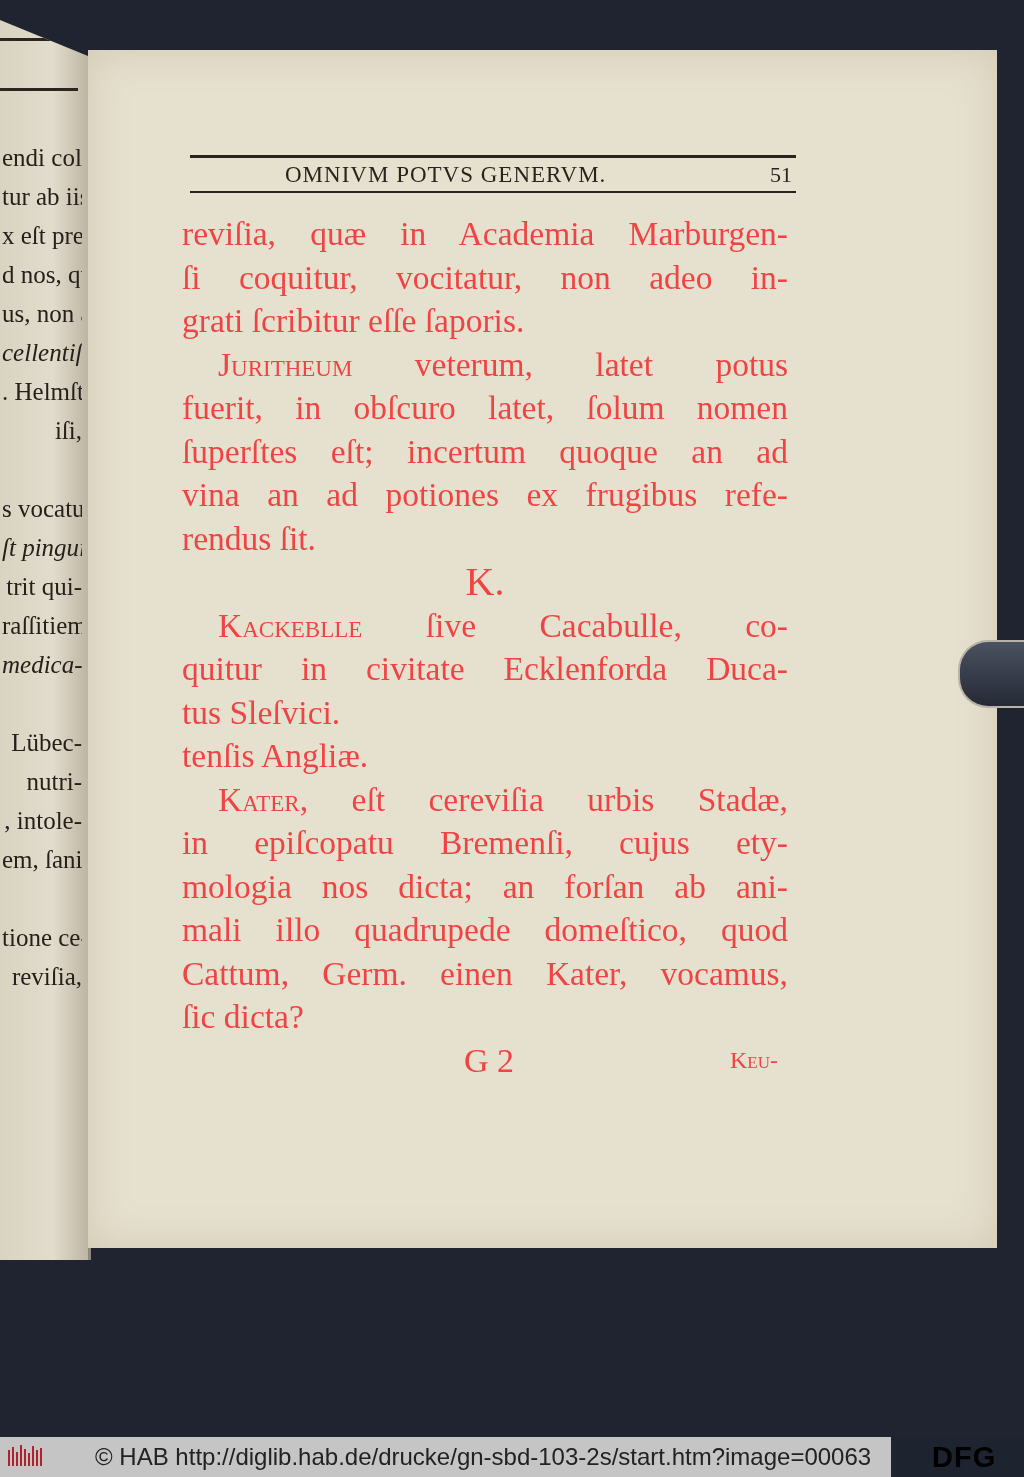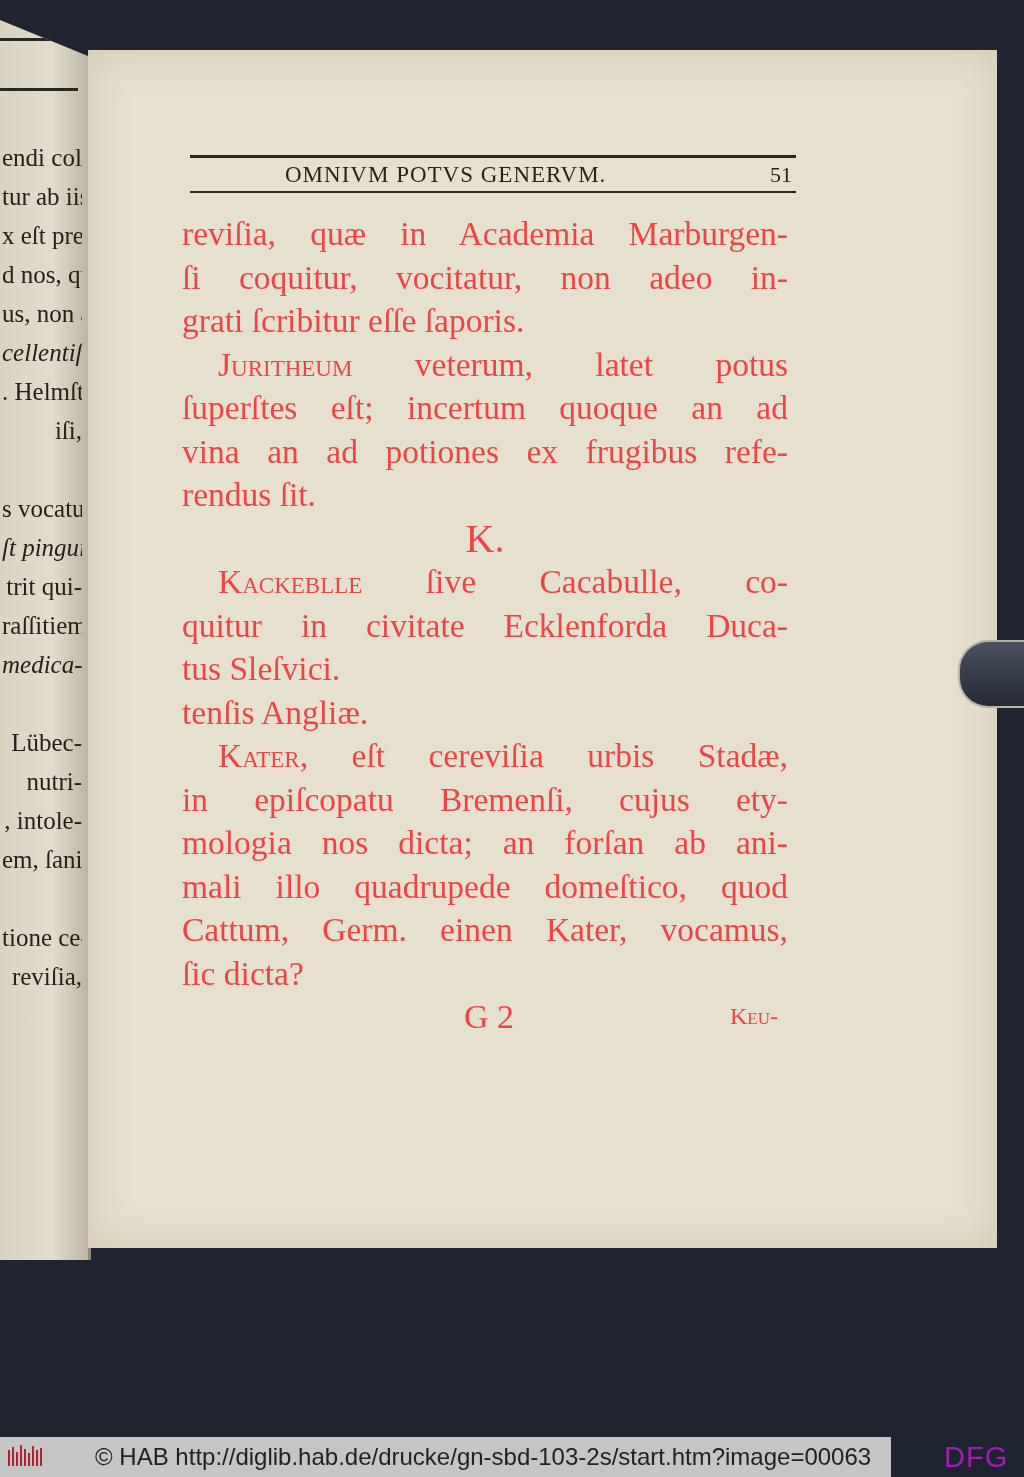--- a/index.html
+++ b/index.html
@@ -22,21 +22,21 @@
   .line.last { text-align-last:left; }
   .line.indent { padding-left:36px; }
   .sc { font-variant:small-caps; }
   .section-letter { text-align:center; text-align-last:center; font-size:40px; }
   .catch { position:relative; height:48px; }
   .catch .sig { position:absolute; left:282px; top:0; font-size:34px;text-align:right; }
   .catch .cw { position:absolute; right:10px; top:0; font-variant:small-caps; font-size:24px; }
   .footer { position:absolute; left:0; top:1437px; width:891px; height:40px; background:#c5c5c5; }
   .footer .logo { position:absolute; left:7px; top:7px; width:36px; height:24px; }
   .footer .credit { position:absolute; left:95px; top:6px; font-family:"Liberation Sans", sans-serif; font-size:24px; color:#222; white-space:nowrap; }
-  .footer .dfg { position:absolute; left:932px; top:4px; font-family:"Liberation Sans", sans-serif; font-weight:normal; font-size:29px; color:#a21caf; letter-spacing:1px;margin-left:12px; }
+  .footer .dfg { position:absolute; left:932px; top:4px; font-family:"Liberation Sans", sans-serif; font-weight:bold; font-size:29px; color:#000000; letter-spacing:1px; }
 </style>
 </head>
 <body>
 
 <div class="backdrop"></div>
 
 <div class="left-page">
   <div class="rule" style="top:18px"></div>
   <div class="rule" style="top:68px"></div>
   <div class="lines">
@@ -77,20 +77,21 @@
   <div class="rule-bottom"></div>
 </div>
 
 <div class="body">
 
   <div class="line">reviſia, quæ in Academia Marburgen-</div>
   <div class="line">ſi coquitur, vocitatur, non adeo in-</div>
   <div class="line last">grati ſcribitur eſſe ſaporis.</div>
 
   <div class="line indent"><span class="sc">Juritheum</span> <span>veterum, latet potus</span></div>
+  <div class="line">fuerit, in obſcuro latet, ſolum nomen</div>
   <div class="line">ſuperſtes eſt; incertum quoque an ad</div>
   <div class="line">vina an ad potiones ex frugibus refe-</div>
   <div class="line last">rendus ſit.</div>
 
   <div class="line section-letter">K.</div>
 
   <div class="line indent"><span class="sc">Kackeblle</span> <span>ſive Cacabulle, co-</span></div>
   <div class="line">quitur in civitate Ecklenforda Duca-</div>
   <div class="line last">tus Sleſvici.</div>
 

